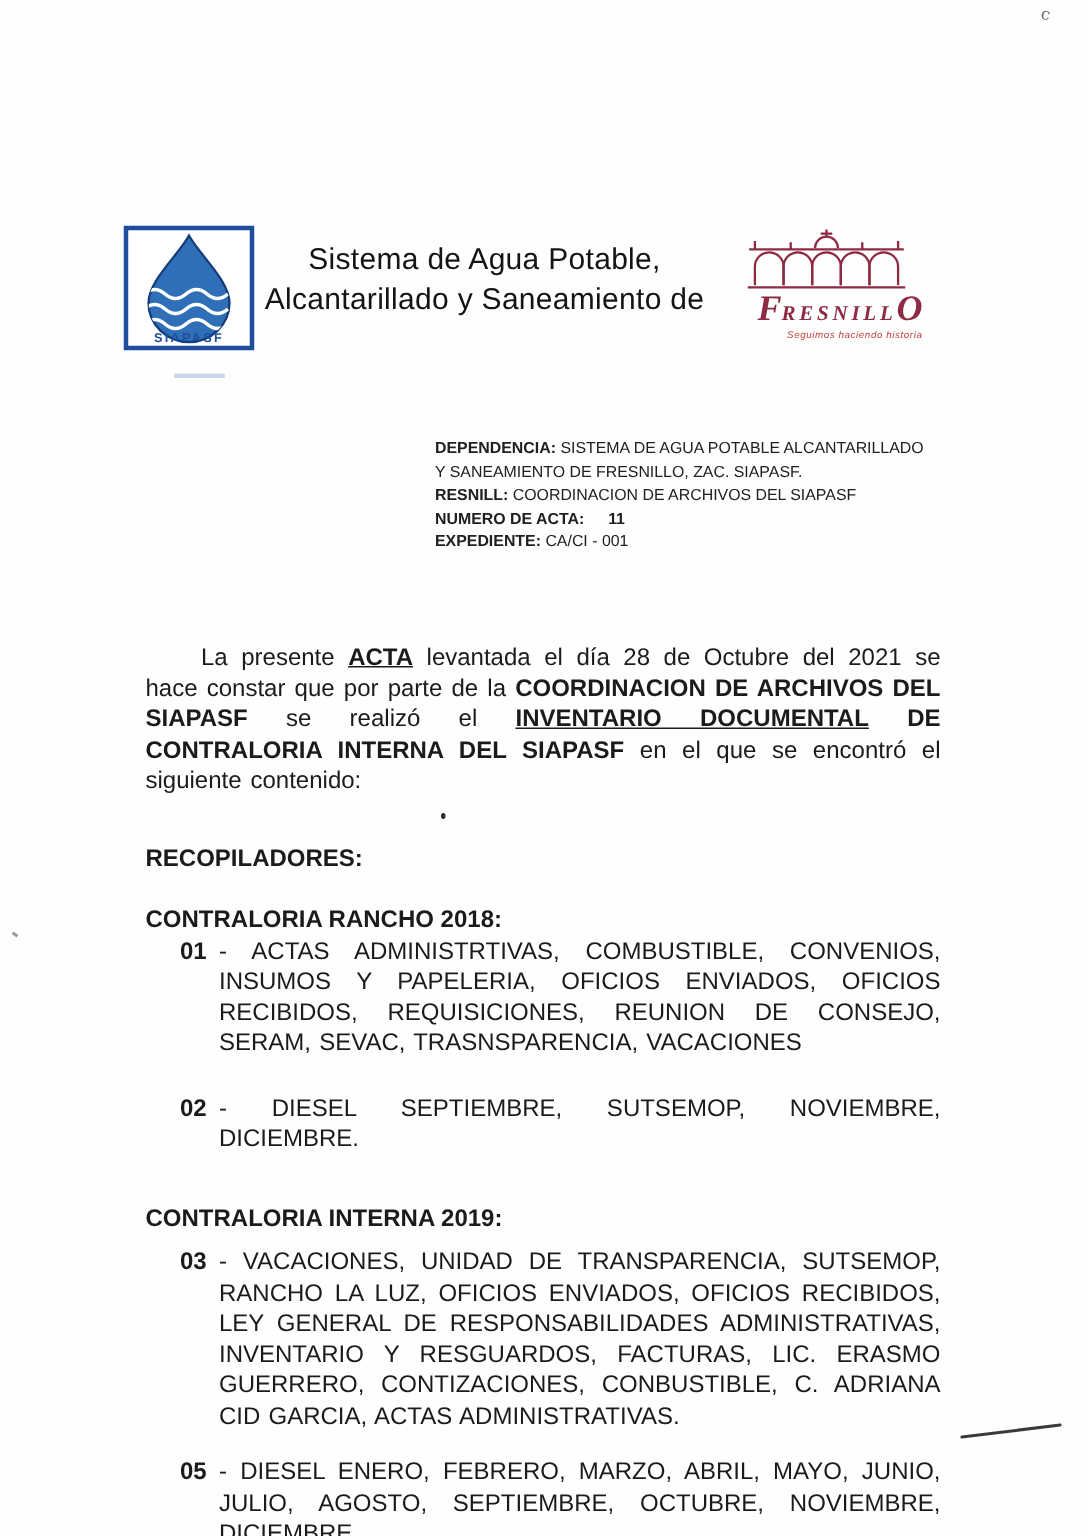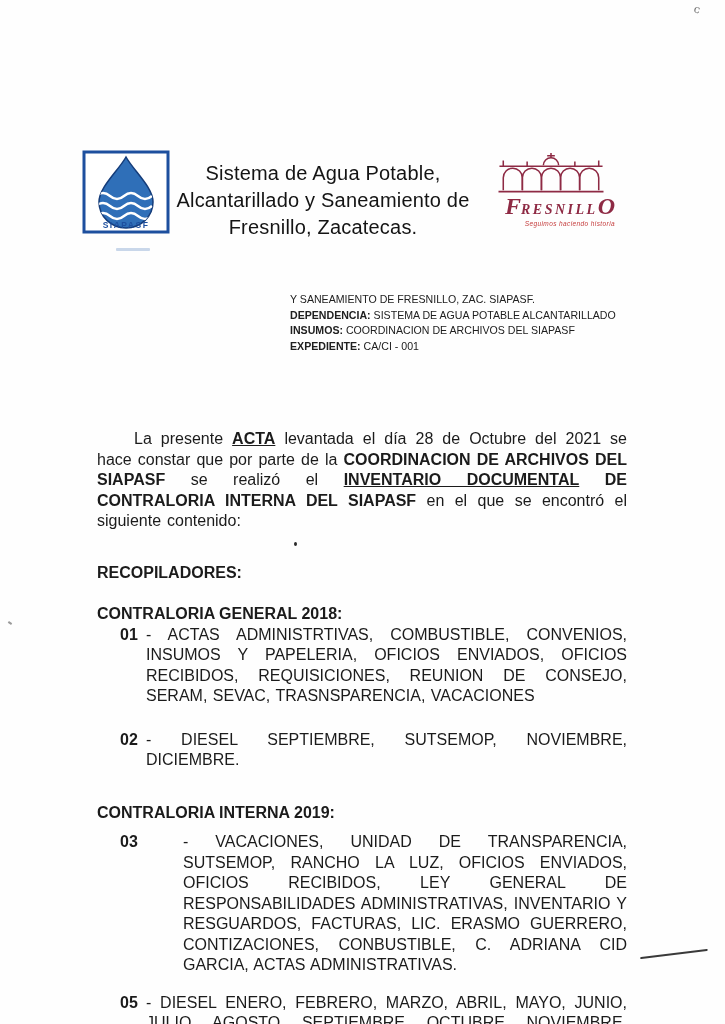--- a/index.html
+++ b/index.html
@@ -38,21 +38,21 @@
   .heading { font-weight:700; }
   .h-recop { margin-top:31px; }
   .h-2018  { margin-top:21px; }
   .h-2019  { margin-top:32px; }
 
   .item { display:flex; margin-left:23px; }
   .item .num { flex:0 0 26px; font-weight:700; }
   .item .txt { flex:1; text-align:justify; word-spacing:1px; }
   .i-01 { }
   .i-02 { margin-top:23px; }
-  .i-03 { margin-top:9px;gap:37px; }
+  .i-03 { margin-top:9px; }
   .i-04 { margin-top:17px; }
 
   
   .artifact-pen-dot { position:absolute; left:294px; top:542px; width:3px; height:4px; background:#2a2a2a; border-radius:50%; }
   .artifact-line-br { position:absolute; left:640px; top:953px; width:68px; height:2px; background:#3a3a3a; transform:rotate(-7deg); border-radius:1px; }
   .artifact-tick-left { position:absolute; left:8px; top:622px; width:4px; height:2px; background:#9a9a9a; transform:rotate(35deg); }
   .artifact-mark-tr { position:absolute; left:694px; top:3px; font-size:11px; color:#6f6f6f; transform:rotate(12deg); font-family:"DejaVu Serif", serif; }
   .logo-sub-smudge { width:34px; height:3px; background:#9db6d8; opacity:.55; margin:2px auto 0 auto; border-radius:1px; }
 </style>
 </head>
@@ -73,21 +73,20 @@
         <path d="M14 66 q7 -6 14 0 t14 0 t14 0 t14 0"></path>
       </g>
       <text x="44" y="78" text-anchor="middle" font-size="8.5" font-weight="bold" fill="#1d4f9e" letter-spacing="1.5" font-family="Liberation Sans, sans-serif">SIAPASF</text>
     </svg>
     <div class="logo-sub-smudge"></div>
   </div>
 
   <div class="org-title">
     <div>Sistema de Agua Potable,</div>
     <div>Alcantarillado y Saneamiento de</div>
-    <div>Fresnillo, Zacatecas.</div>
   </div>
 
   <div class="logo-right">
     <svg class="fres-building" width="118" height="42" viewBox="0 0 120 44" fill="none" stroke="#8e2a44" stroke-width="1.6">
       <path d="M6 15 H114"></path>
       <path d="M52 14 A 8 8 0 0 1 68 14"></path>
       <path d="M60 6 V1 M56 4 H64"></path>
       <path d="M10 15 V9 M35 15 V10 M85 15 V10 M110 15 V9"></path>
       <path d="M10 40 V27 A10 10 0 0 1 30 27 V40"></path>
       <path d="M30 40 V27 A10 10 0 0 1 50 27 V40"></path>
@@ -97,45 +96,49 @@
       <path d="M5 41.5 H115"></path>
     </svg>
     <div class="fres-word">
       <span class="f-big">F</span><span class="f-mid">RESNILL</span><span class="f-big">O</span>
     </div>
     <div class="fres-tagline">Seguimos haciendo historia</div>
   </div>
 
   <div class="meta">
     <div>
-      <span>Y SANEAMIENTO DE FRESNILLO, ZAC. SIAPASF.</span>
-    </div>
-    <div>
       <span class="lbl">DEPENDENCIA:</span>
       <span>SISTEMA DE AGUA POTABLE ALCANTARILLADO</span>
     </div>
     <div>
-      <span class="lbl">INSUMOS:</span>
+      <span>Y SANEAMIENTO DE FRESNILLO, ZAC. SIAPASF.</span>
+    </div>
+    <div>
+      <span class="lbl">RESNILL:</span>
       <span>COORDINACION DE ARCHIVOS DEL SIAPASF</span>
+    </div>
+    <div>
+      <span class="lbl">NUMERO DE ACTA:</span>
+      <span class="gap">11</span>
     </div>
     <div>
       <span class="lbl">EXPEDIENTE:</span>
       <span>CA/CI - 001</span>
     </div>
   </div>
 
   <div class="main">
 
     <div class="para">
       <span>La presente </span><span class="b u">ACTA</span><span> levantada el día 28 de Octubre del 2021 se hace constar que por parte de la </span><span class="b">COORDINACION DE ARCHIVOS DEL SIAPASF</span><span> se realizó el </span><span class="b u">INVENTARIO DOCUMENTAL</span><span> </span><span class="b">DE CONTRALORIA INTERNA DEL SIAPASF</span><span> en el que se encontró el siguiente contenido:</span>
     </div>
 
     <div class="heading h-recop">RECOPILADORES:</div>
 
-    <div class="heading h-2018">CONTRALORIA GENERAL 2018:</div>
+    <div class="heading h-2018">CONTRALORIA RANCHO 2018:</div>
 
     <div class="item i-01">
       <span class="num">01</span>
       <span class="txt">- ACTAS ADMINISTRTIVAS, COMBUSTIBLE, CONVENIOS, INSUMOS Y PAPELERIA, OFICIOS ENVIADOS, OFICIOS RECIBIDOS, REQUISICIONES, REUNION DE CONSEJO, SERAM, SEVAC, TRASNSPARENCIA, VACACIONES</span>
     </div>
 
     <div class="item i-02">
       <span class="num">02</span>
       <span class="txt">- DIESEL SEPTIEMBRE, SUTSEMOP, NOVIEMBRE, DICIEMBRE.</span>
     </div>

